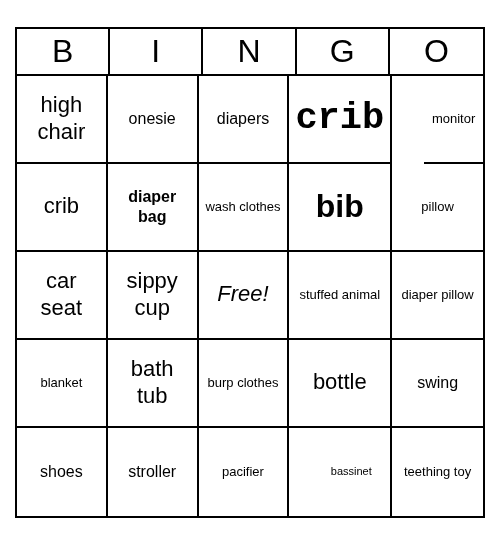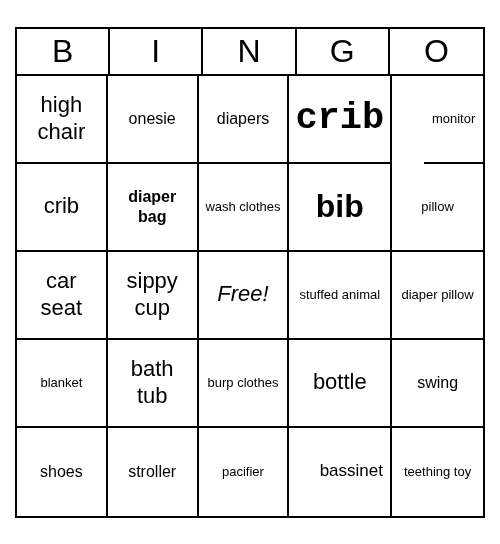--- a/index.html
+++ b/index.html
@@ -141,20 +141,20 @@
       </div>
       <div class="bingo-cell" style="font-size: 16px; font-weight: normal; font-style: normal;">
         <span style="display: block; white-space: pre-wrap;">shoes</span>
       </div>
       <div class="bingo-cell" style="font-size: 16px; font-weight: normal; font-style: normal;">
         <span style="display: block; white-space: pre-wrap;">stroller</span>
       </div>
       <div class="bingo-cell" style="font-size: 13px; font-weight: normal; font-style: normal;">
         <span style="display: block; white-space: pre-wrap;">pacifier</span>
       </div>
-      <div class="bingo-cell" style="font-size: 17px; font-weight: normal; font-style: normal; padding-left: 29px;">
+      <div class="bingo-cell" style="font-size: 11px; font-weight: normal; font-style: normal; padding-left: 29px;">
         <span style="display: block; white-space: pre-wrap;">bassinet</span>
       </div>
       <div class="bingo-cell" style="font-size: 13px; font-weight: normal; font-style: normal;">
         <span style="display: block; white-space: pre-wrap;">teething toy</span>
       </div>
     </div>
 </div>
 
 </body></html>

